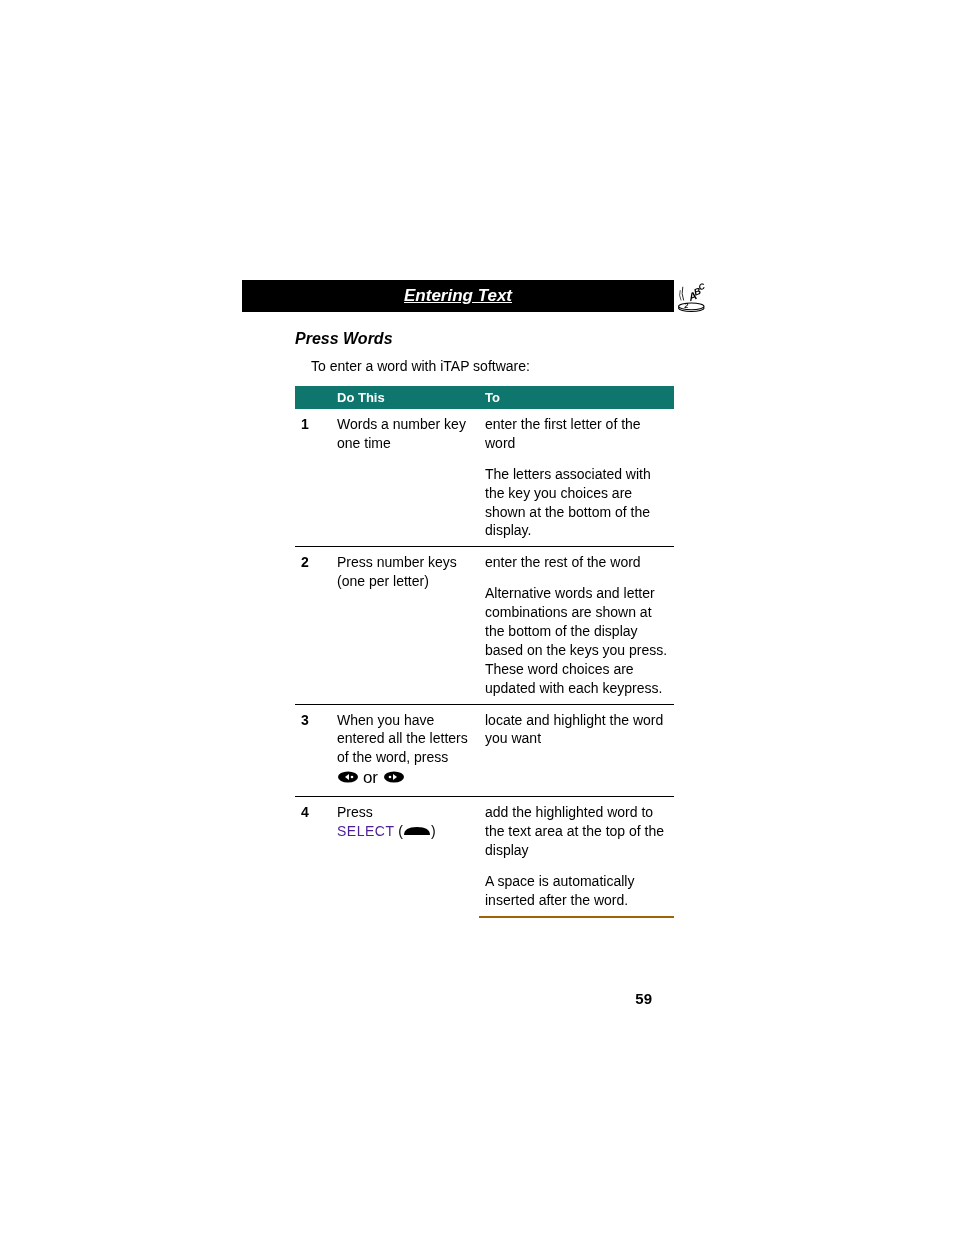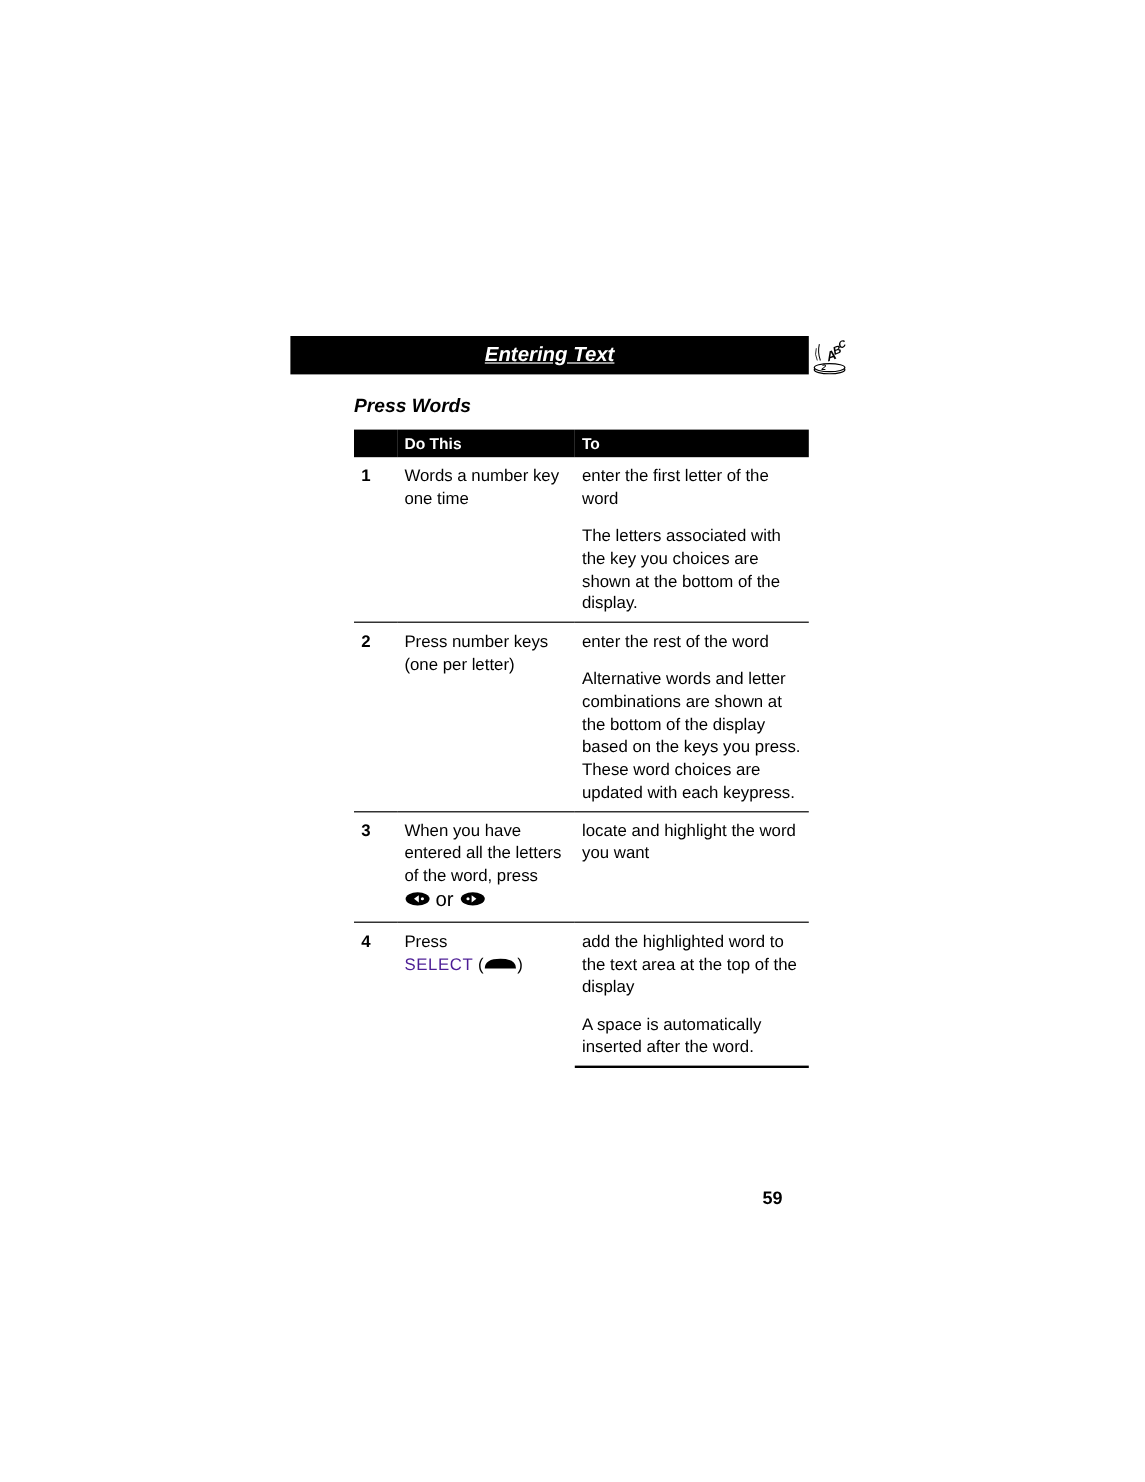--- a/index.html
+++ b/index.html
@@ -49,21 +49,21 @@
     font-size: 14px;
     margin: 0 0 12px 16px;
     font-weight: 300;
   }
   table {
     border-collapse: collapse;
     width: 100%;
     font-size: 14px;
   }
   thead tr {
-    background: #000000;
+    background: #0f766e;
     color: #fff;
   }
   thead th {
     text-align: left;
     font-weight: bold;
     padding: 4px 6px;
     font-size: 13px;
   }
   thead th:first-child { width: 24px; }
   thead th:nth-child(2) { width: 136px; }
@@ -72,21 +72,21 @@
     padding: 6px 6px;
     font-weight: 300;
     line-height: 1.35;
   }
   tbody td.step-num {
     font-weight: bold;
     text-align: left;
     padding-left: 6px;
   }
   .row-sep td { border-top: 1px solid #000; }
-  .bottom-sep td { border-bottom: 2px solid #000000; }
+  .bottom-sep td { border-bottom: 2px solid #a16207; }
   .select-label {
     color: #4c1d95;
     letter-spacing: 0.5px;
   }
   .menu-key-svg {
     display: inline-block;
     vertical-align: middle;
   }
   .arrow-key {
     display: inline-block;
@@ -120,20 +120,21 @@
           <text x="22" y="18" font-size="11" font-weight="bold" font-family="Arial" fill="#000">B</text>
           <text x="29" y="14" font-size="10" font-weight="bold" font-family="Arial" fill="#000">C</text>
         </g>
         <path d="M 8 8 Q 6 16 9 24" fill="none" stroke="#000" stroke-width="1"></path>
         <path d="M 5 12 Q 3 18 6 24" fill="none" stroke="#000" stroke-width="0.8"></path>
       </svg>
     </span>
   </div>
 
   <h3 class="subheading">Press Words</h3>
+  <p class="intro">To enter a word with iTAP software:</p>
 
   <table>
     <thead>
       <tr>
         <th></th>
         <th>Do This</th>
         <th>To</th>
       </tr>
     </thead>
     <tbody>

